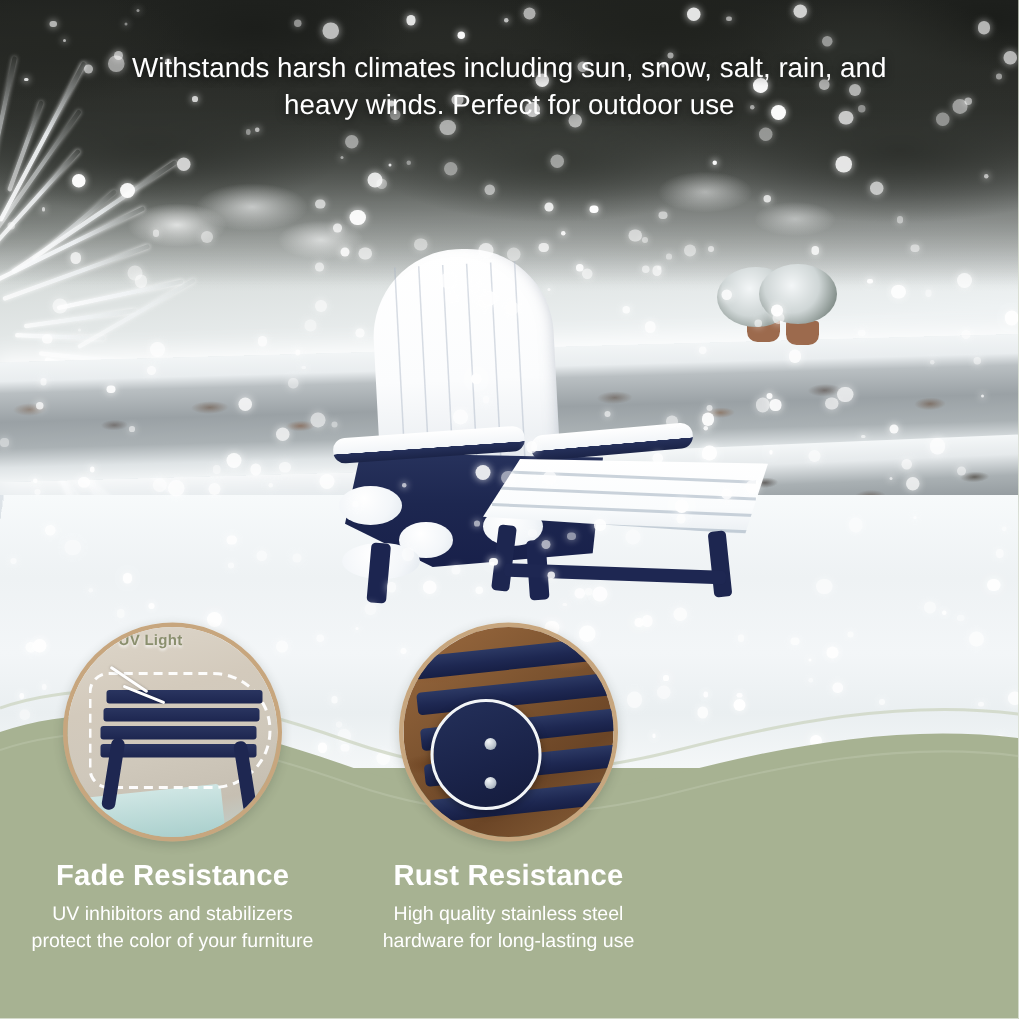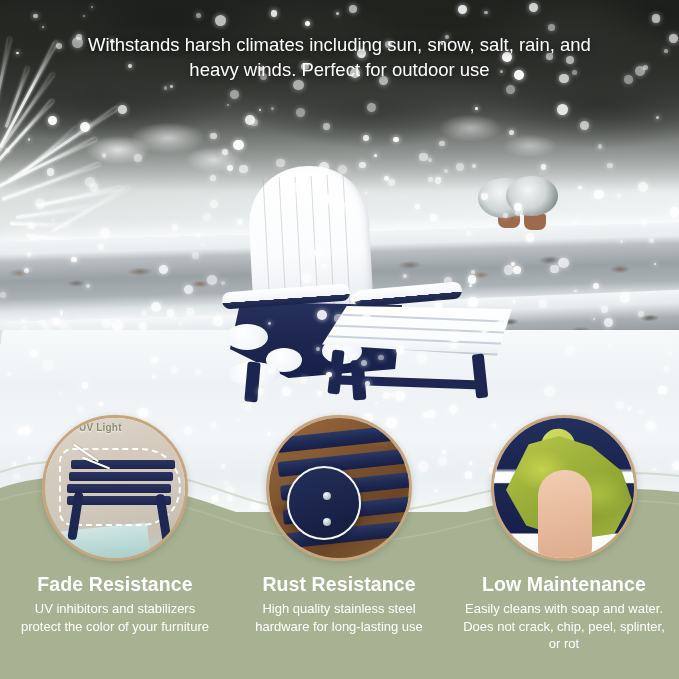--- a/index.html
+++ b/index.html
@@ -705,25 +705,15 @@
         </div>
         <div class="c1-mag">
           <s style="top:24px"></s>
           <s style="top:50px"></s>
         </div>
       </div>
       <div class="f-title">Rust Resistance</div>
       <div class="f-desc">High quality stainless steel hardware for long-lasting use</div>
     </div>
 
-    <div class="feature">
-      <div class="circle">
-        <div class="c3-bg"></div>
-        <div class="c3-fold" style="left:52px; top:10px; transform:rotate(-16deg);"></div>
-        <div class="c3-cloth"></div>
-        <div class="c3-hand"></div>
-      </div>
-      <div class="f-title">Low Maintenance</div>
-      <div class="f-desc">Easily cleans with soap and water. Does not crack, chip, peel, splinter, or rot</div>
-    </div>
 
   </div>
 </div>
 
 </body></html>

